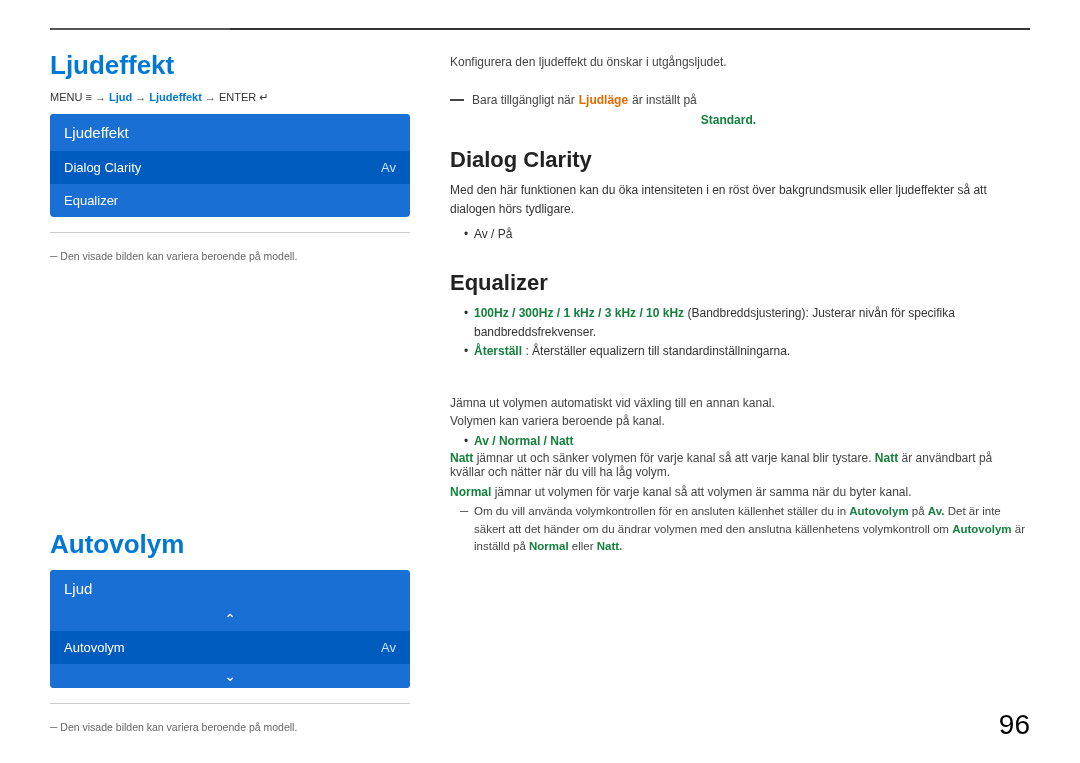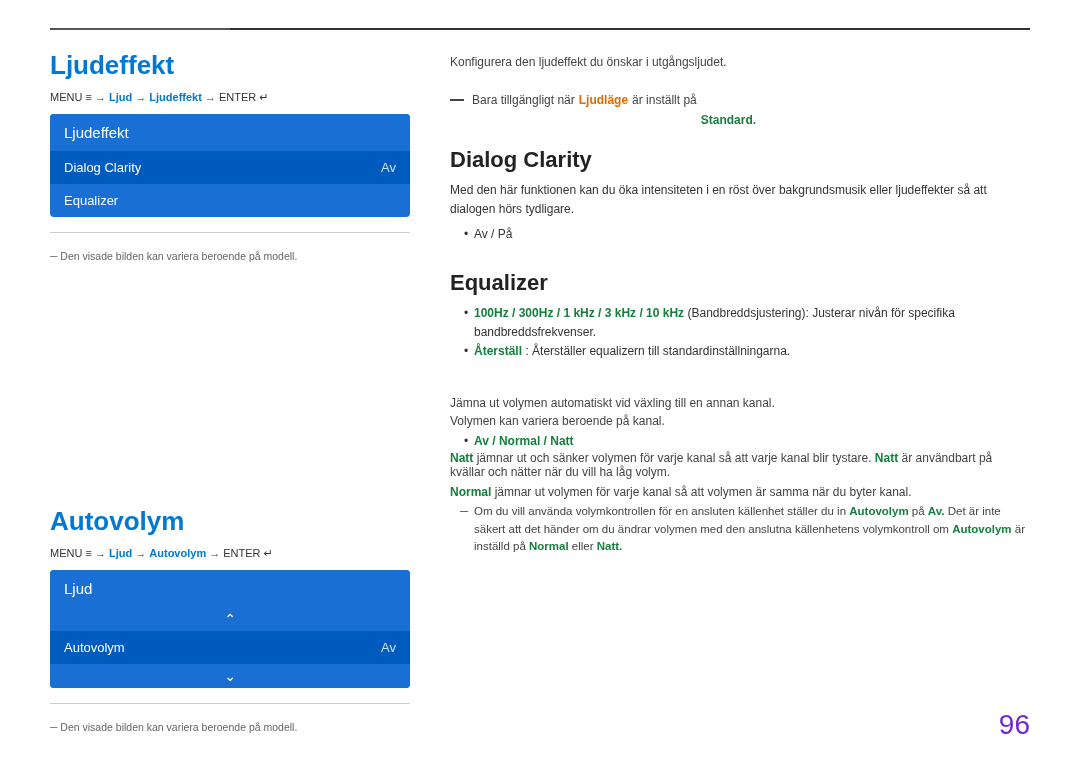--- a/index.html
+++ b/index.html
@@ -227,21 +227,21 @@
       position: absolute;
       left: -4px;
     }
 
     .page-number {
       position: absolute;
       bottom: 22px;
       right: 50px;
       font-size: 28px;
       font-weight: 300;
-      color: #6d28d9;
+      color: #000000;
     }
 
     .horizontal-divider {
       width: 100%;
       height: 1px;
       background: #ccc;
       margin: 10px 0;
     }
   </style>
 </head>
@@ -271,23 +271,20 @@
           </div>
         </div>
         <div class="horizontal-divider"></div>
         <div class="note-text">Den visade bilden kan variera beroende på modell.</div>
       </div>
 
       <div class="section-spacer"></div>
 
       <div class="second-section">
         <div class="section-title-blue">Autovolym</div>
-        <div class="menu-path">
-          <span>MENU ≡ → <span class="blue-item">Ljud</span> → <span class="blue-item">Autovolym</span> → ENTER ↵</span>
-        </div>
         <div class="menu-box2">
           <div class="menu-box-header">Ljud</div>
           <div class="menu-item-arrow">⌃</div>
           <div class="menu-item selected">
             <span class="menu-item-label">Autovolym</span>
             <span class="menu-item-value">Av</span>
           </div>
           <div class="menu-item-arrow">⌄</div>
         </div>
         <div class="horizontal-divider"></div>

